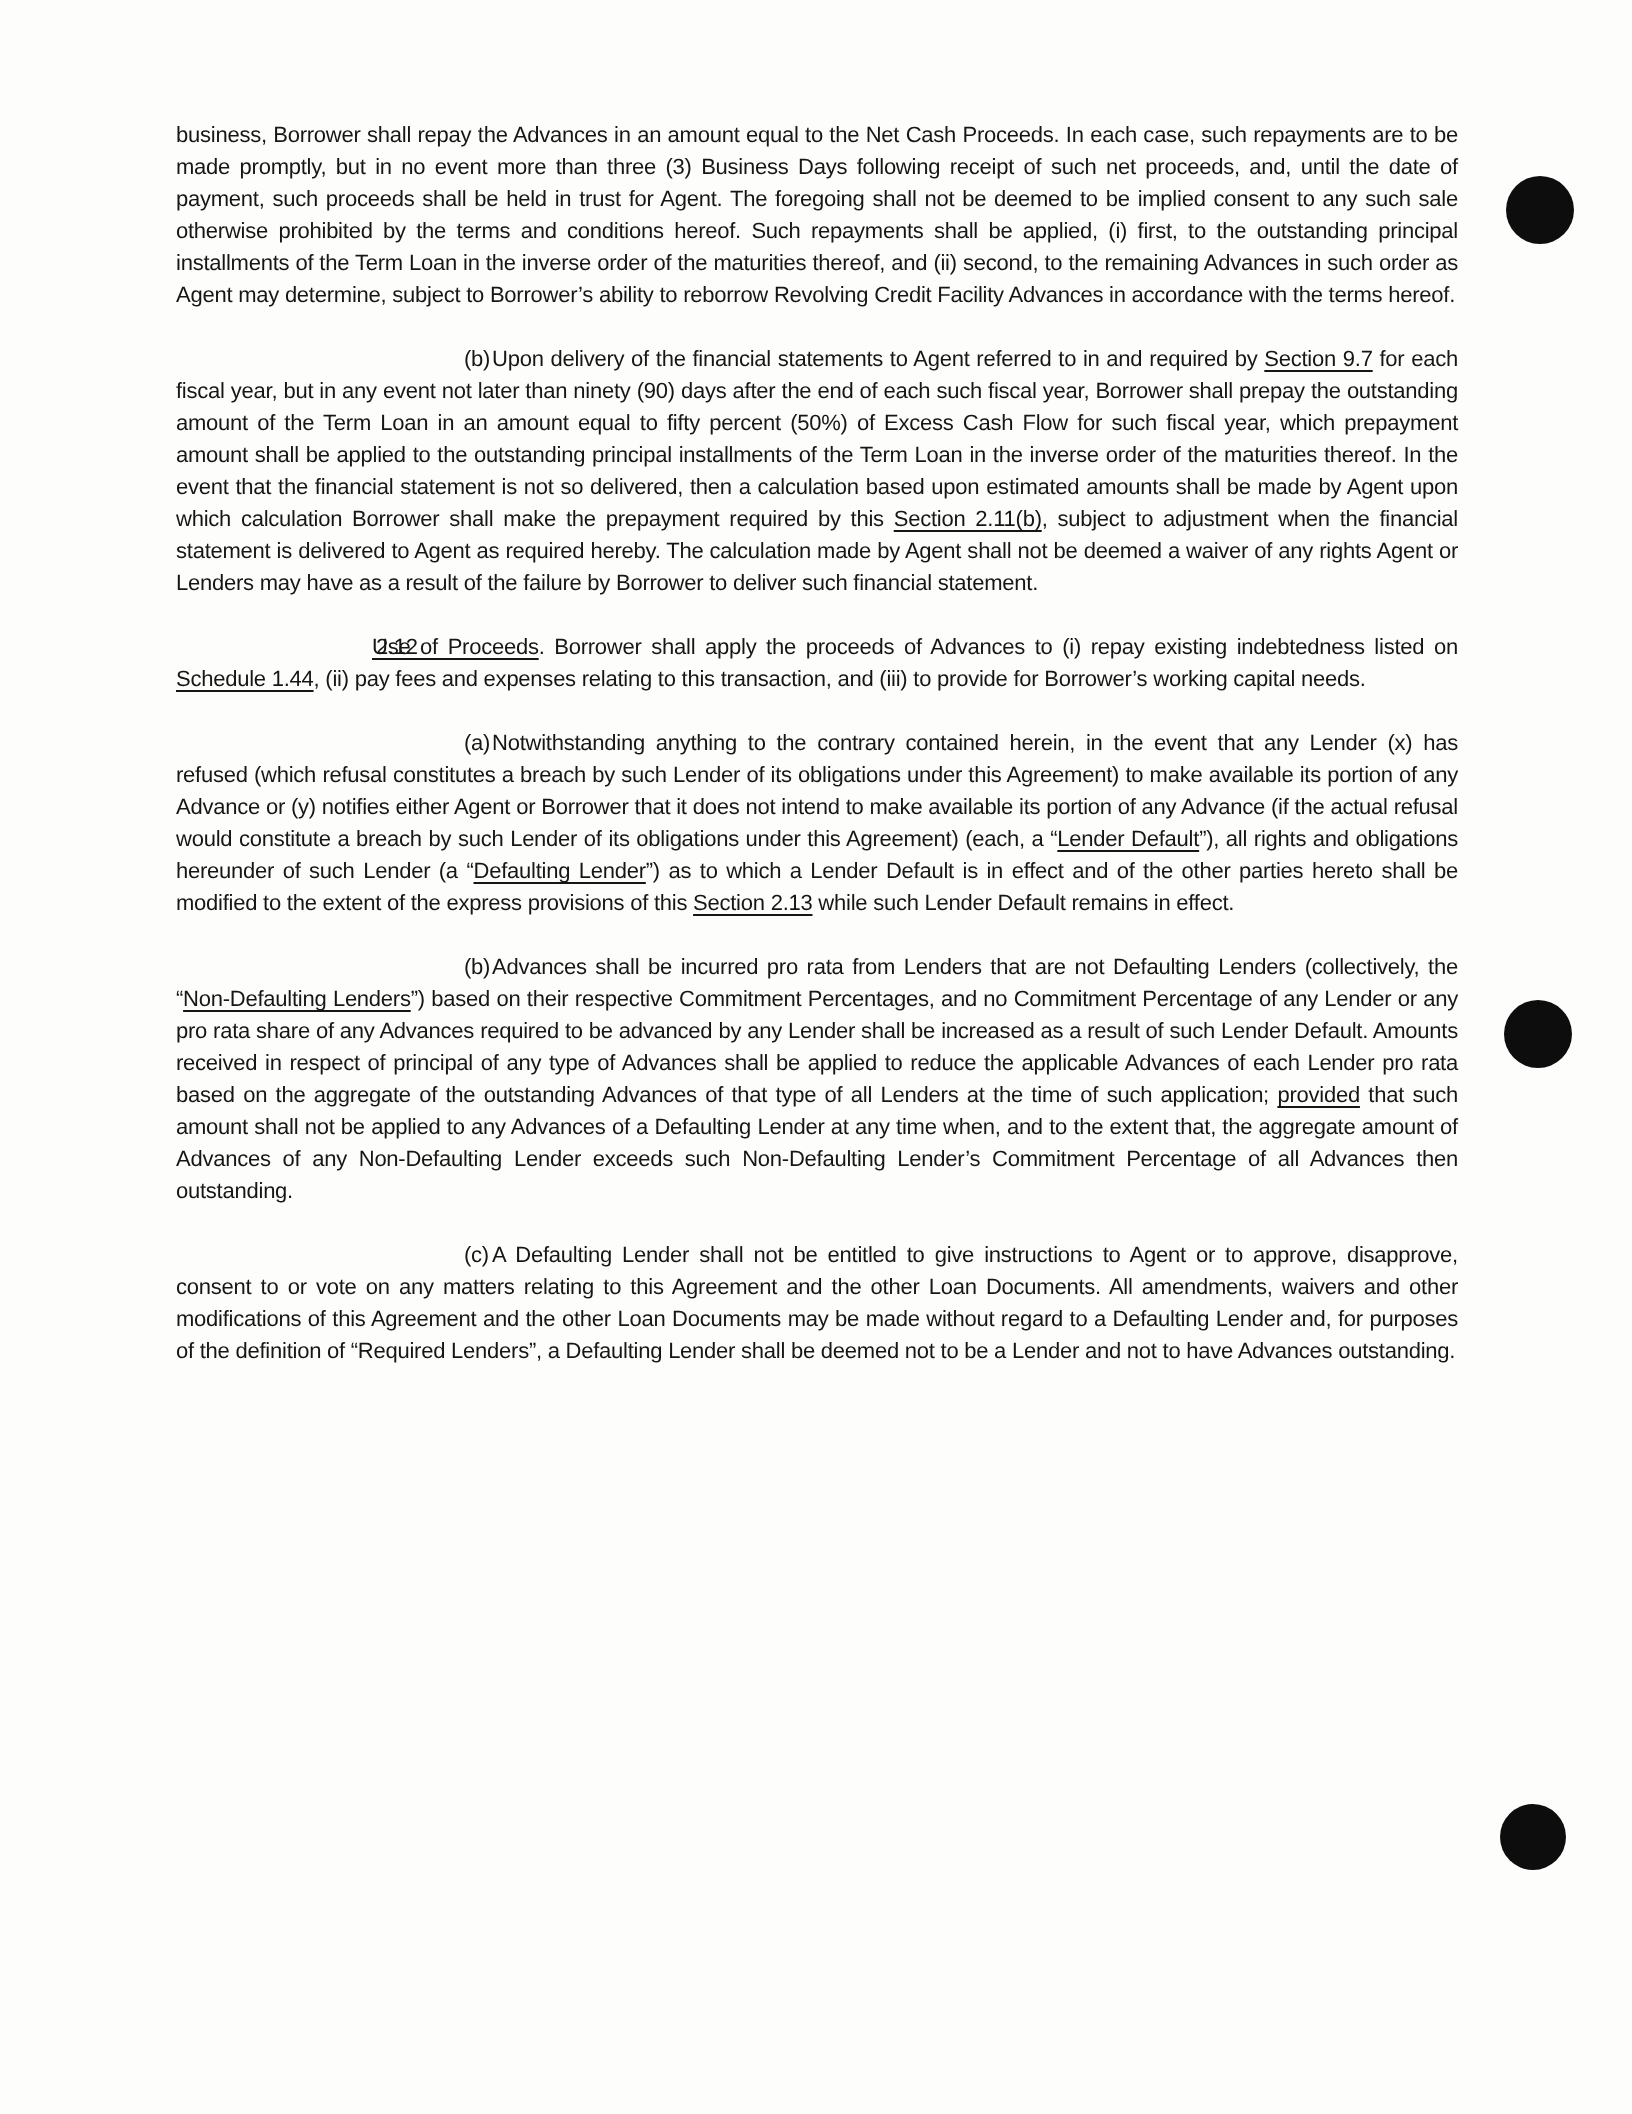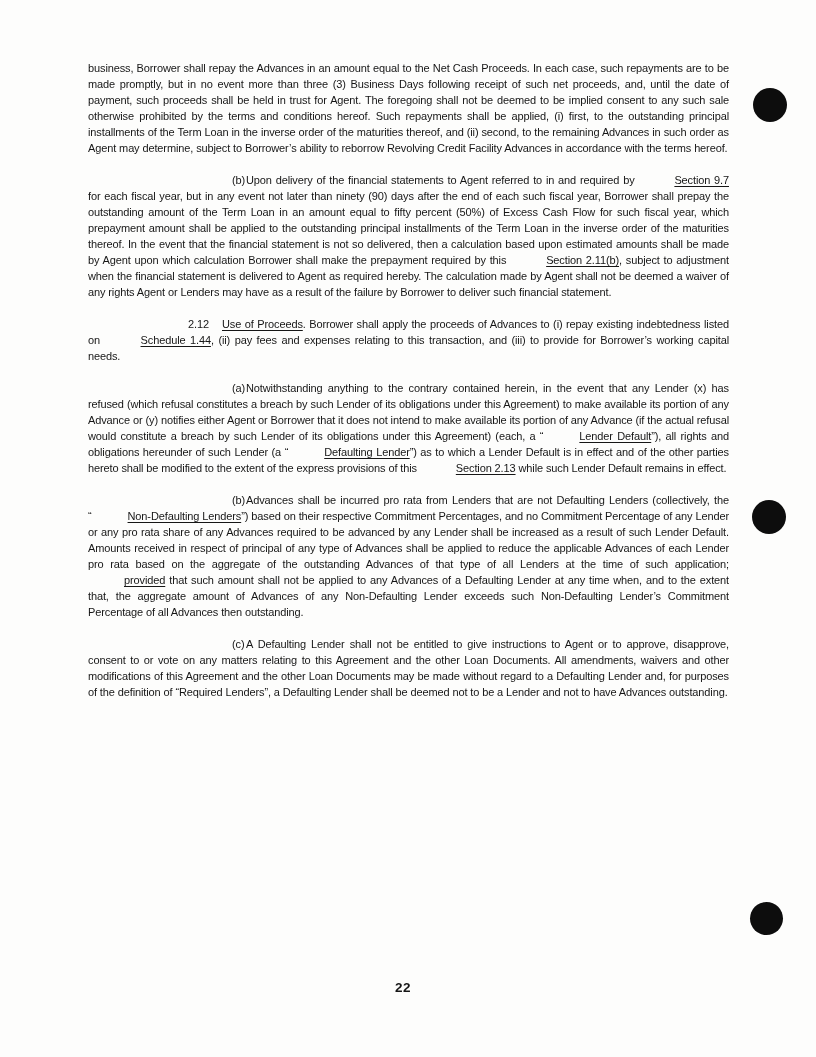--- a/index.html
+++ b/index.html
@@ -36,21 +36,20 @@
     display: inline-block;
     width: 86px;
   }
   .label-sec {
     display: inline-block;
     width: 48px;
   }
   .u {
     text-decoration: underline;
     text-underline-offset: 2px;
-    margin-left: 36px;
   }
   .page-number {
     position: absolute;
     top: 980px;
     left: 88px;
     width: 630px;
     text-align: center;
     font-size: 13.5px;
     font-weight: bold;
     letter-spacing: 0.5px;
@@ -73,19 +72,18 @@
 
   <div class="textblock">
       <p class="para body"><span>business, Borrower shall repay the Advances in an amount equal to the Net Cash Proceeds.  In each case, such repayments are to be made promptly, but in no event more than three (3) Business Days following receipt of such net proceeds, and, until the date of payment, such proceeds shall be held in trust for Agent.  The foregoing shall not be deemed to be implied consent to any such sale otherwise prohibited by the terms and conditions hereof.  Such repayments shall be applied, (i) first, to the outstanding principal installments of the Term Loan in the inverse order of the maturities thereof, and (ii) second, to the remaining Advances in such order as Agent may determine, subject to Borrower’s ability to reborrow Revolving Credit Facility Advances in accordance with the terms hereof.</span></p>
       <p class="para sub"><span class="label">(b)</span><span>Upon delivery of the financial statements to Agent referred to in and required by </span><span class="u">Section 9.7</span><span> for each fiscal year, but in any event not later than ninety (90) days after the end of each such fiscal year, Borrower shall prepay the outstanding amount of the Term Loan in an amount equal to fifty percent (50%) of Excess Cash Flow for such fiscal year, which prepayment amount shall be applied to the outstanding principal installments of the Term Loan in the inverse order of the maturities thereof. In the event that the financial statement is not so delivered, then a calculation based upon estimated amounts shall be made by Agent upon which calculation Borrower shall make the prepayment required by this </span><span class="u">Section 2.11(b)</span><span>, subject to adjustment when the financial statement is delivered to Agent as required hereby.  The calculation made by Agent shall not be deemed a waiver of any rights Agent or Lenders may have as a result of the failure by Borrower to deliver such financial statement.</span></p>
       <p class="para sec"><span class="label-sec">2.12</span><span class="u">Use of Proceeds</span><span>.  Borrower shall apply the proceeds of Advances to (i) repay existing indebtedness listed on </span><span class="u">Schedule 1.44</span><span>, (ii) pay fees and expenses relating to this transaction, and (iii) to provide for Borrower’s working capital needs.</span></p>
       <p class="para sub"><span class="label">(a)</span><span>Notwithstanding anything to the contrary contained herein, in the event that any Lender (x) has refused (which refusal constitutes a breach by such Lender of its obligations under this Agreement) to make available its portion of any Advance or (y) notifies either Agent or Borrower that it does not intend to make available its portion of any Advance (if the actual refusal would constitute a breach by such Lender of its obligations under this Agreement) (each, a “</span><span class="u">Lender Default</span><span>”), all rights and obligations hereunder of such Lender (a “</span><span class="u">Defaulting Lender</span><span>”) as to which a Lender Default is in effect and of the other parties hereto shall be modified to the extent of the express provisions of this </span><span class="u">Section 2.13</span><span> while such Lender Default remains in effect.</span></p>
       <p class="para sub"><span class="label">(b)</span><span>Advances shall be incurred pro rata from Lenders that are not Defaulting Lenders (collectively, the “</span><span class="u">Non-Defaulting Lenders</span><span>”) based on their respective Commitment Percentages, and no Commitment Percentage of any Lender or any pro rata share of any Advances required to be advanced by any Lender shall be increased as a result of such Lender Default.  Amounts received in respect of principal of any type of Advances shall be applied to reduce the applicable Advances of each Lender pro rata based on the aggregate of the outstanding Advances of that type of all Lenders at the time of such application; </span><span class="u">provided</span><span> that such amount shall not be applied to any Advances of a Defaulting Lender at any time when, and to the extent that, the aggregate amount of Advances of any Non-Defaulting Lender exceeds such Non-Defaulting Lender’s Commitment Percentage of all Advances then outstanding.</span></p>
       <p class="para sub"><span class="label">(c)</span><span>A Defaulting Lender shall not be entitled to give instructions to Agent or to approve, disapprove, consent to or vote on any matters relating to this Agreement and the other Loan Documents.  All amendments, waivers and other modifications of this Agreement and the other Loan Documents may be made without regard to a Defaulting Lender and, for purposes of the definition of “Required Lenders”, a Defaulting Lender shall be deemed not to be a Lender and not to have Advances outstanding.</span></p>
     </div>
 
-  <div class="page-number">22</div>
 
   <div class="punch-hole top" style="background-color: rgb(13, 13, 13);"></div>
   <div class="punch-hole middle" style="background-color: rgb(13, 13, 13);"></div>
   <div class="punch-hole bottom" style="background-color: rgb(13, 13, 13);"></div>
 
 </div>
 
 </body></html>

